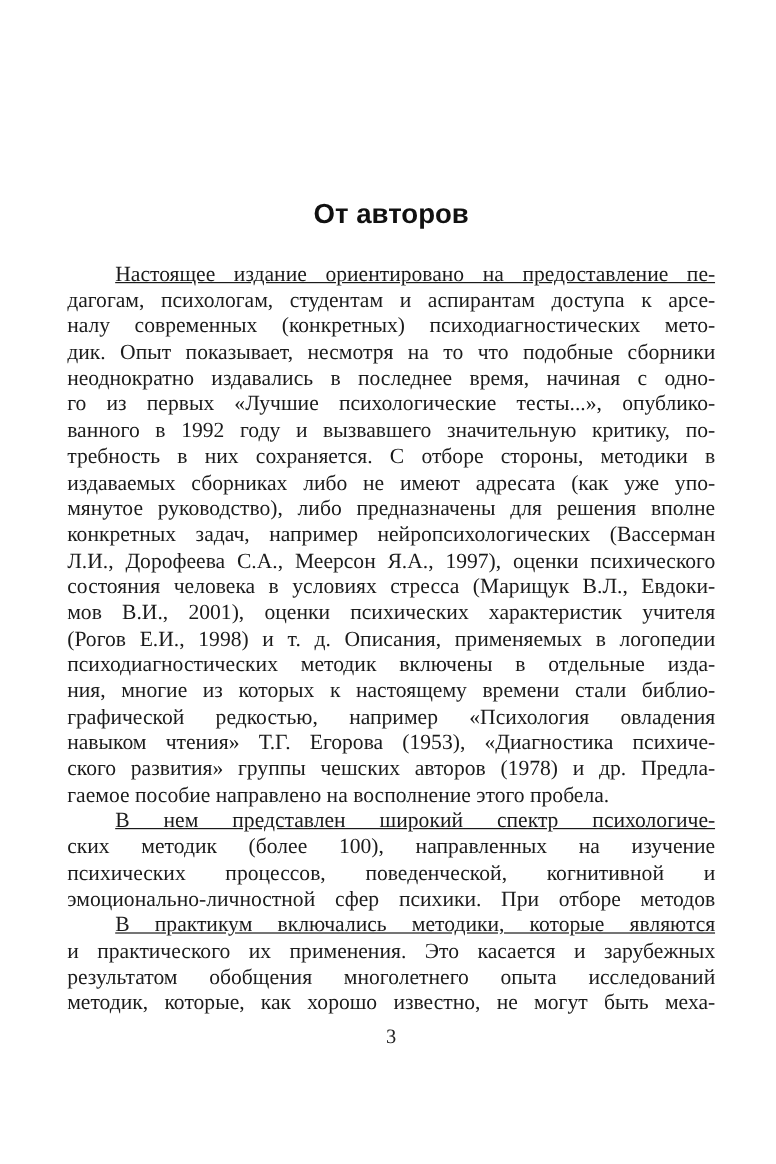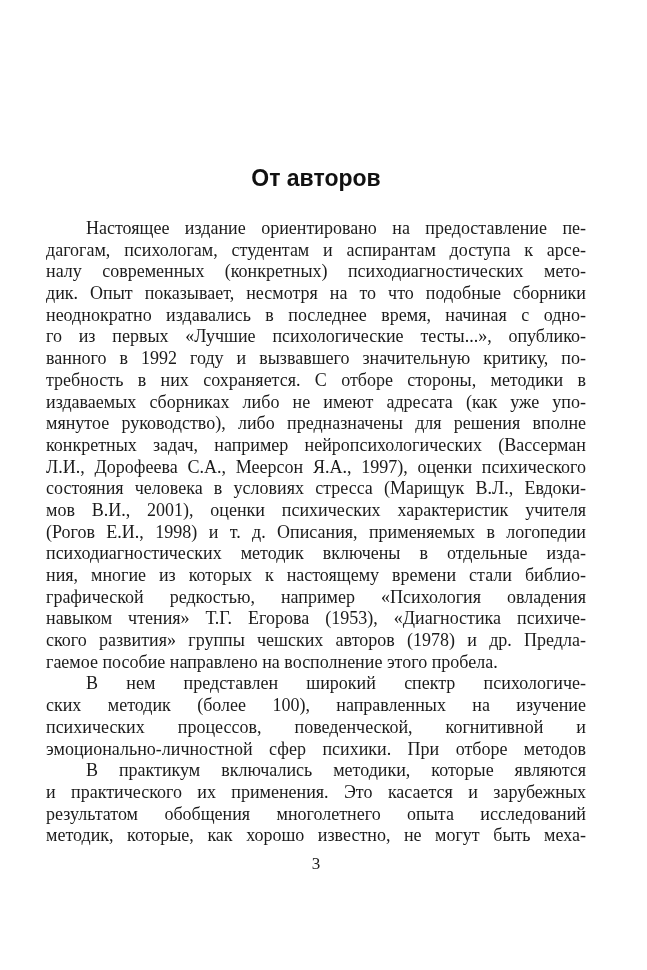--- a/index.html
+++ b/index.html
@@ -11,21 +11,21 @@
     position: relative;
     width: 647px;
     height: 970px;
     background: #ffffff;
     overflow: hidden;
     color: #1b1b1b;
     font-family: "Liberation Serif", serif;
   }
   .text-column {
     position: absolute;
-    left: 46px;
+    left: 56px;
     top: 0;
     width: 540px;
   }
   .chapter-title {
     margin: 164px 0 0 0;
     text-align: center;
     font-family: "Liberation Sans", sans-serif;
     font-weight: bold;
     font-size: 23px;
     line-height: 28px;
@@ -42,20 +42,21 @@
   }
   .line {
     text-align: justify;
     text-align-last: justify;
     white-space: normal;
     overflow: hidden;
     height: 21.7px;
   }
   .line.first {
     text-indent: 40px;
+    text-decoration: underline;
   }
   .line.end {
     text-align-last: left;
   }
   .page-number {
     margin-top: 7px;
     text-align: center;
     font-size: 17px;
     color: #222222;
   }

